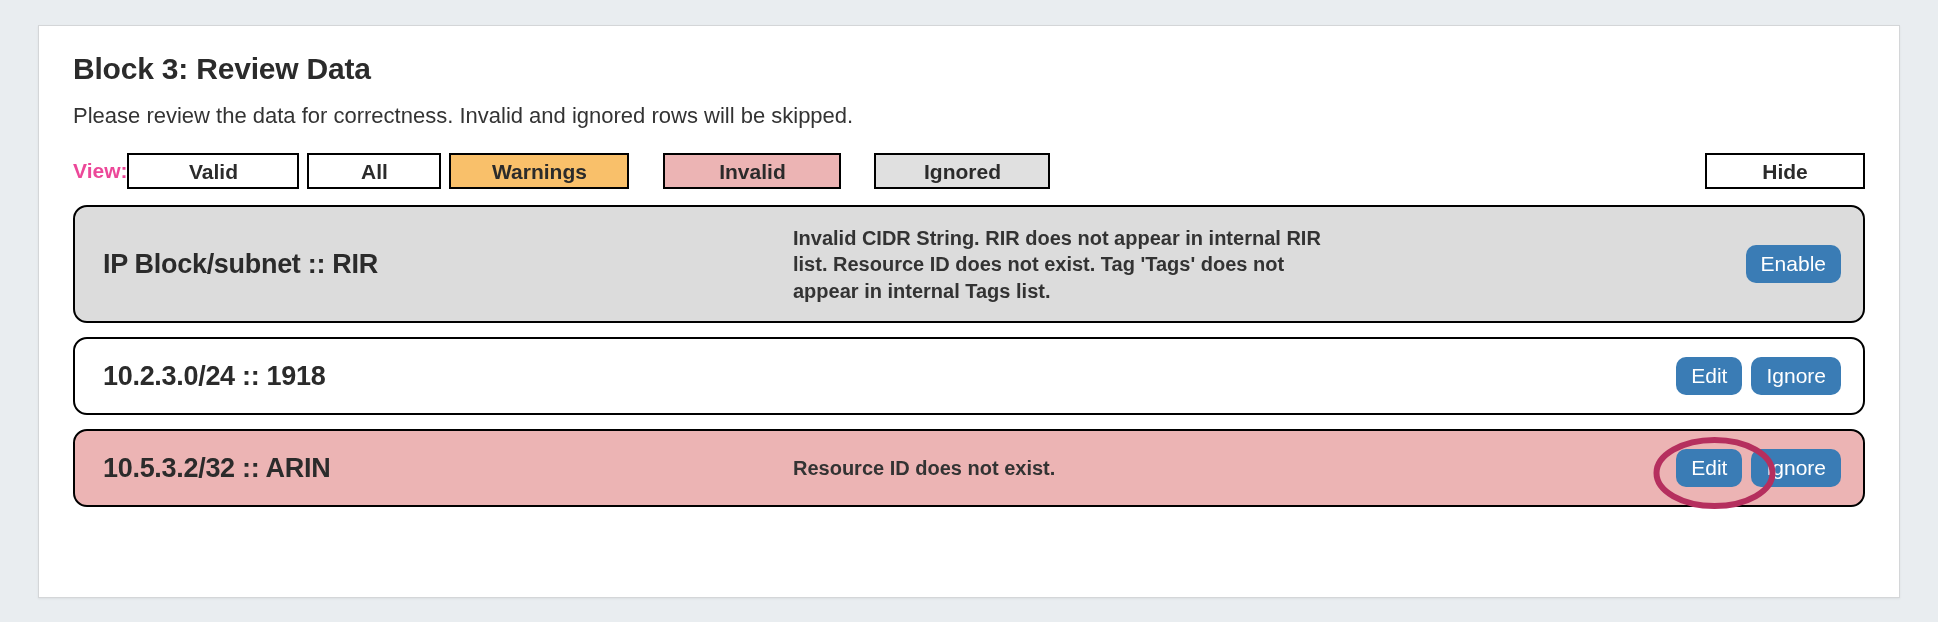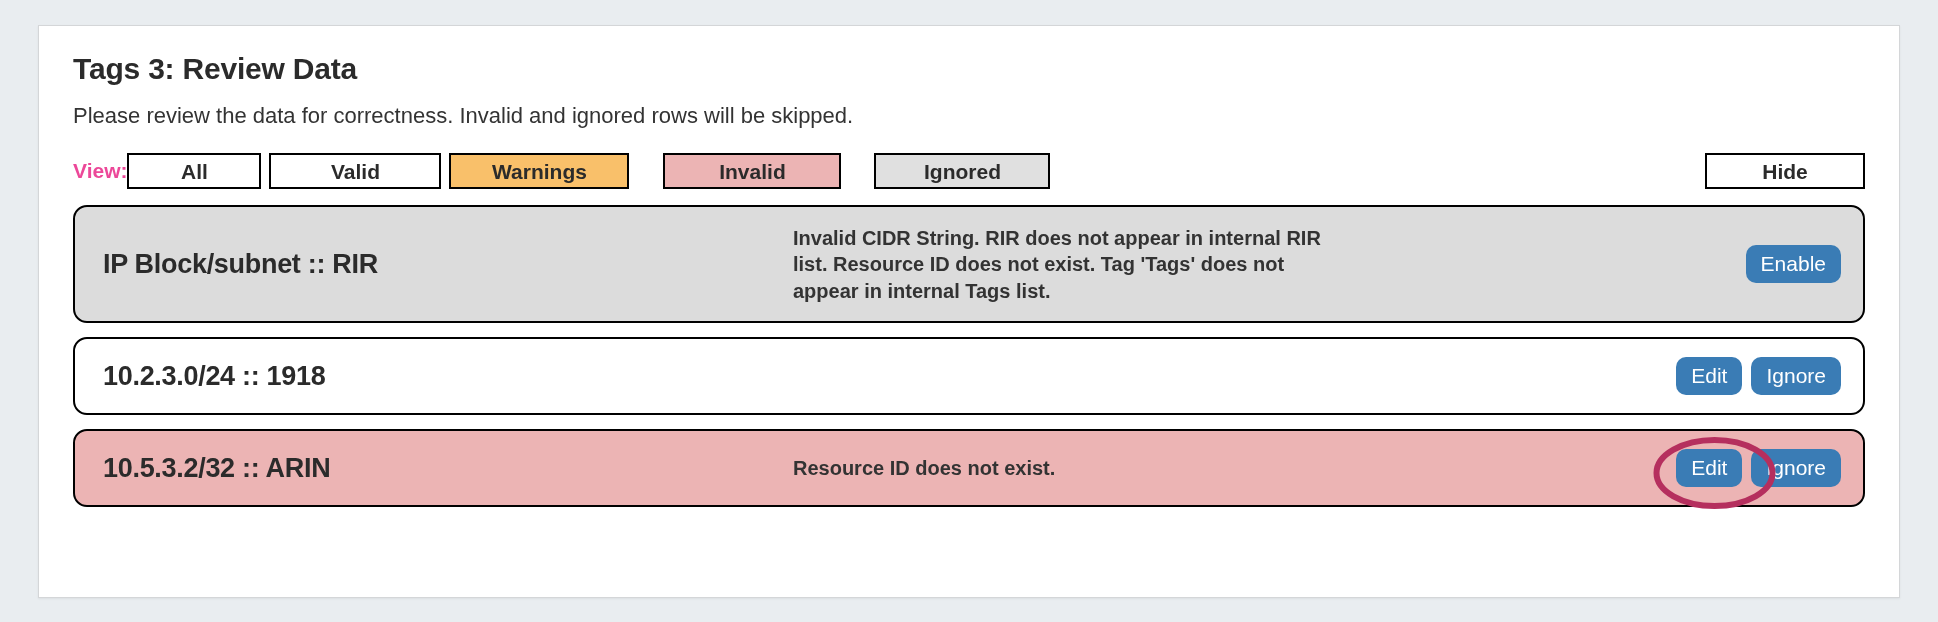--- a/index.html
+++ b/index.html
@@ -172,28 +172,28 @@
     height: 74px;
   }
   .annot-ellipse svg { display: block; width: 100%; height: 100%; }
 </style>
 </head>
 <body>
 
 <div class="card">
   <div class="card-inner">
 
-    <h1 class="page-title">Tags 3: Review Data</h1>
+    <h1 class="page-title">Block 3: Review Data</h1>
     <p class="page-subtitle">Please review the data for correctness. Invalid and ignored rows will be skipped.</p>
 
     <div class="filter-bar">
       <span class="filter-label">View:</span>
 
+      <div class="filter-btn w-valid">Valid</div>
       <div class="filter-btn w-all">All</div>
-      <div class="filter-btn w-valid">Valid</div>
       <div class="filter-btn w-warn" style="background:#f9c06a;">Warnings</div>
       <div class="filter-btn w-inval" style="background:#ecb4b4;">Invalid</div>
       <div class="filter-btn w-ignor" style="background:#e0e0e0;margin-left:25px;">Ignored</div>
 
       <div class="hide-btn">Hide</div>
     </div>
 
     <div class="rows">
 
       <div class="row h-tall" style="background:#dcdcdc;">

